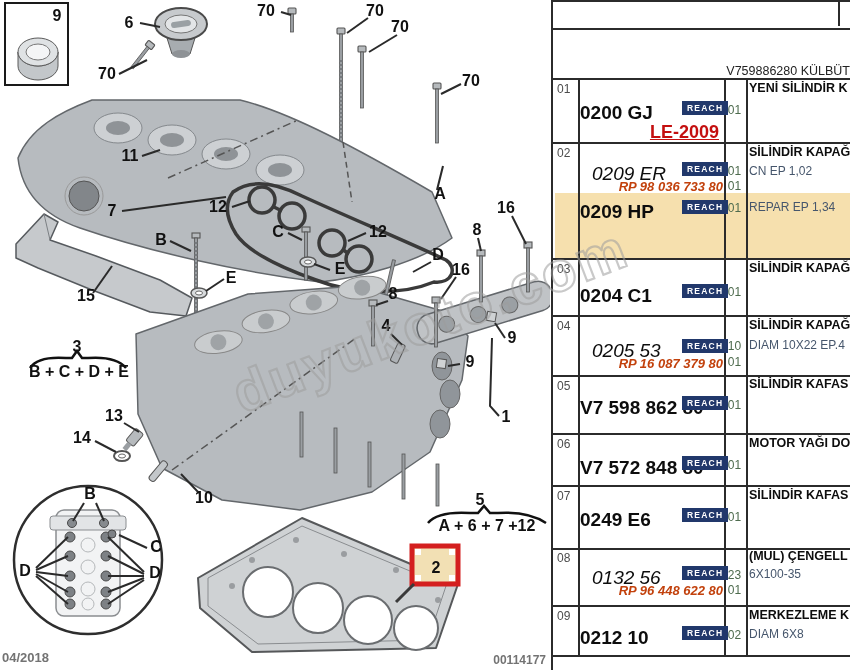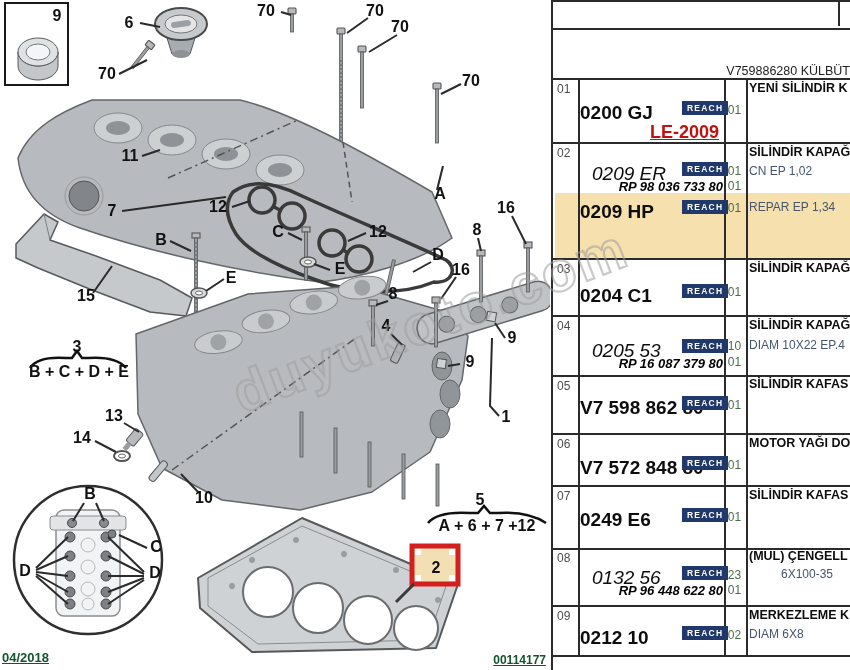--- a/index.html
+++ b/index.html
@@ -11,29 +11,29 @@
   .hline{position:absolute;left:0;width:299px;height:0;border-top:2px solid #2b2b2b;}
   .vline{position:absolute;top:78px;height:577px;width:0;border-left:2px solid #2b2b2b;}
   #hl-row{position:absolute;left:2px;top:193px;width:297px;height:65px;background:#f6e0ae;}
   .code{font-size:17px;color:#111;letter-spacing:.4px;white-space:nowrap;}
   .code b{font-weight:700;}
   .sp{margin-left:5px;}
   .ref{font-size:12.5px;color:#222;white-space:nowrap;}
   .num{font-size:12px;color:#4c4c4c;}
   .part{font-size:19px;font-weight:700;color:#0d0d0d;white-space:nowrap;text-align:right;}
   .part.it{font-style:italic;font-weight:400;padding-left:12px;}
-  .rp{font-size:13px;font-weight:700;font-style:italic;color:#000000;text-align:right;white-space:nowrap;}
+  .rp{font-size:13px;font-weight:700;font-style:italic;color:#c2410c;text-align:right;white-space:nowrap;}
   .qty{font-size:12px;color:#4e6b4e;width:19px;text-align:center;}
   .desc{font-size:12.5px;font-weight:700;color:#0d0d0d;white-space:nowrap;}
   .spec{font-size:12px;color:#46566c;white-space:nowrap;}
   .badge{display:inline-block;background:#21386b;color:#fff;font-size:8.5px;font-weight:700;
          letter-spacing:1.2px;padding:3px 5px 2px;line-height:1;}
   .red-note{font-size:18px;font-weight:700;color:#c40f0f;text-decoration:underline;text-align:right;}
   
-  .foot{font-size:13px;font-weight:700;color:#14532d;white-space:nowrap;text-decoration:underline;}
+  .foot{font-size:13px;font-weight:700;color:#737373;white-space:nowrap;}
   
   #wm{position:absolute;left:235px;top:363px;width:470px;font-size:56px;font-weight:700;
       letter-spacing:3px;color:rgba(255,255,255,0.02);-webkit-text-stroke:2.2px #9e9e9e;
       opacity:.55;transform:rotate(-21deg);transform-origin:0 50%;z-index:5;pointer-events:none;
       white-space:nowrap;}
   
   #diag{position:absolute;left:0;top:0;}
   #diag .dl{font-family:"Liberation Sans",sans-serif;font-weight:800;font-size:16px;fill:#111;
             text-anchor:middle;}
   .ld{stroke:#2a2a2a;stroke-width:2;fill:none;}
@@ -425,21 +425,21 @@
   <span class="abs qty" style="left:172px;top:510px;">01</span>
   <span class="abs desc" style="left:196px;top:488px;">SİLİNDİR KAFAS</span>
 
   <span class="abs num" style="left:4px;top:551px;">08</span>
   <span class="abs part it" style="left:27px;top:567px;">0132 56</span>
   <span class="abs badge" style="left:129px;top:566px;">REACH</span>
   <span class="abs rp" style="left:40px;top:583px;width:130px;">RP 96 448 622 80</span>
   <span class="abs qty" style="left:172px;top:568px;">23</span>
   <span class="abs qty" style="left:172px;top:583px;">01</span>
   <span class="abs desc" style="left:196px;top:549px;">(MUL) ÇENGELL</span>
-  <span class="abs spec" style="left:196px;top:567px;padding-left:32px;">6X100-35</span>
+  <span class="abs spec" style="left:196px;top:567px;">6X100-35</span>
 
   <span class="abs num" style="left:4px;top:609px;">09</span>
   <span class="abs part" style="left:27px;top:627px;">0212 10</span>
   <span class="abs badge" style="left:129px;top:626px;">REACH</span>
   <span class="abs qty" style="left:172px;top:628px;">02</span>
   <span class="abs desc" style="left:196px;top:608px;">MERKEZLEME K</span>
   <span class="abs spec" style="left:196px;top:627px;">DIAM 6X8</span>
 </div>
 
 </body></html>

